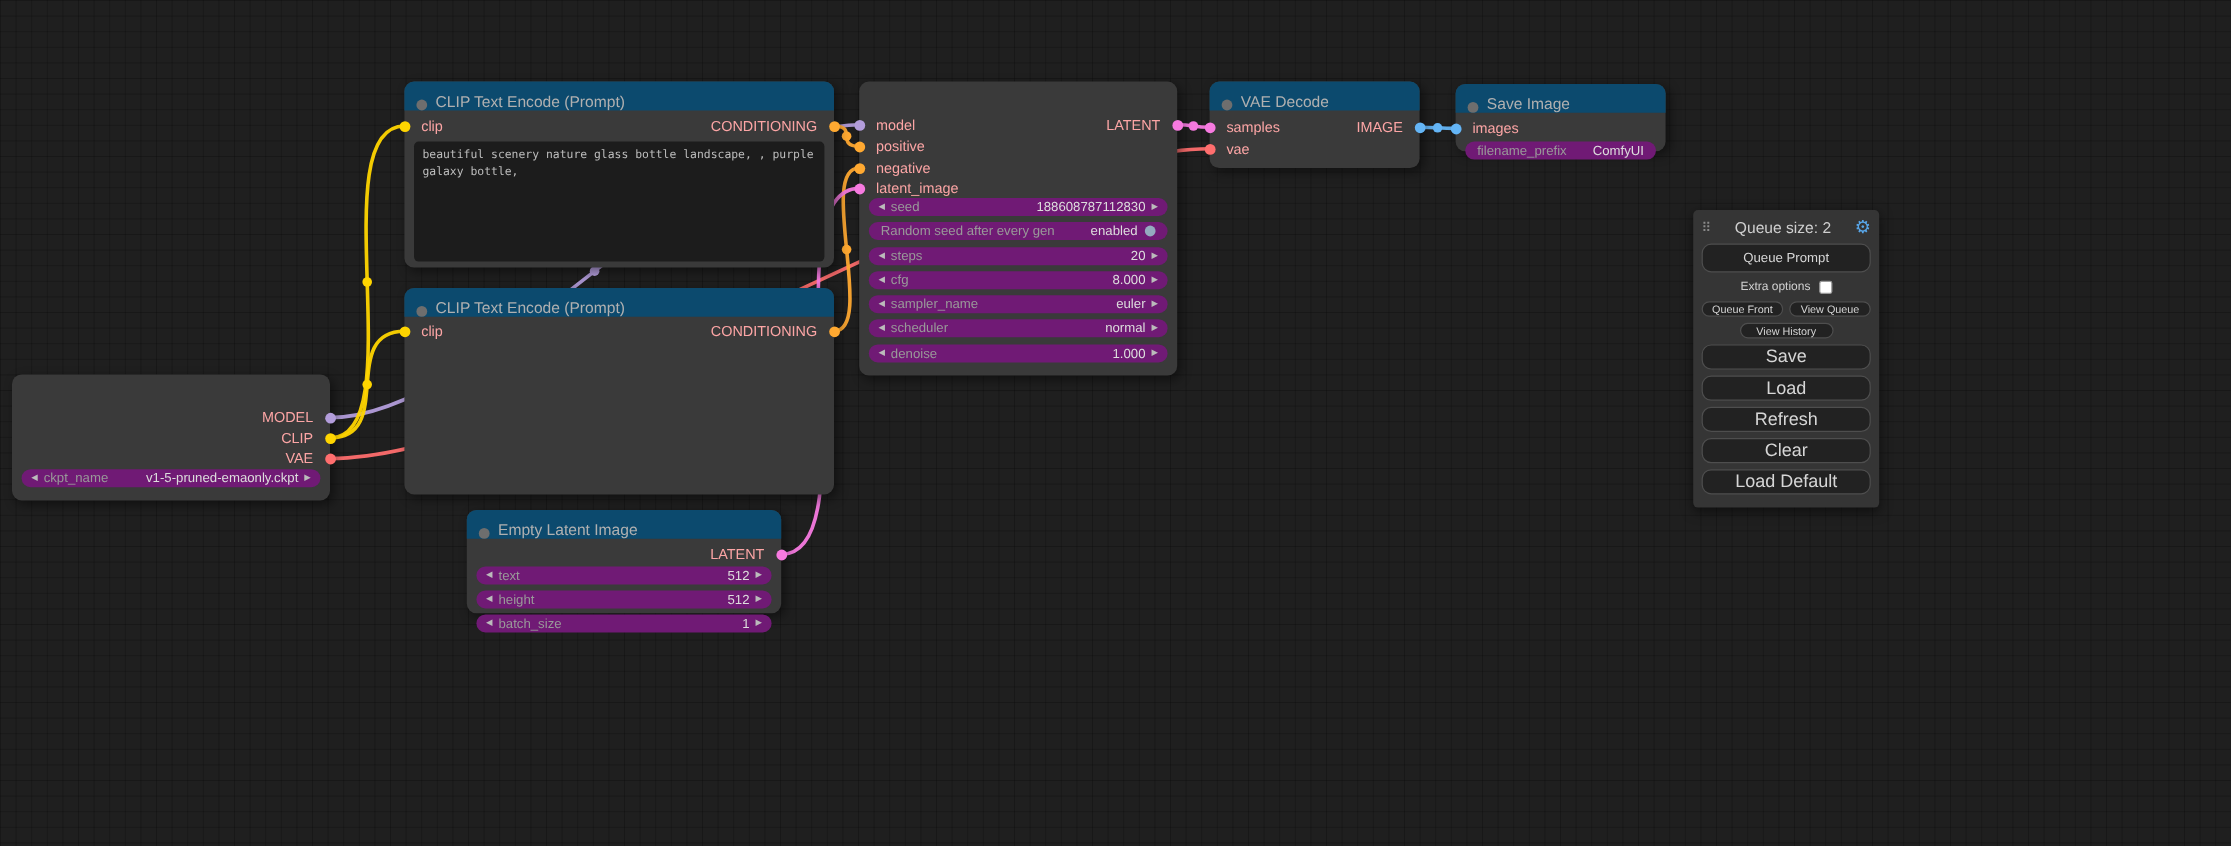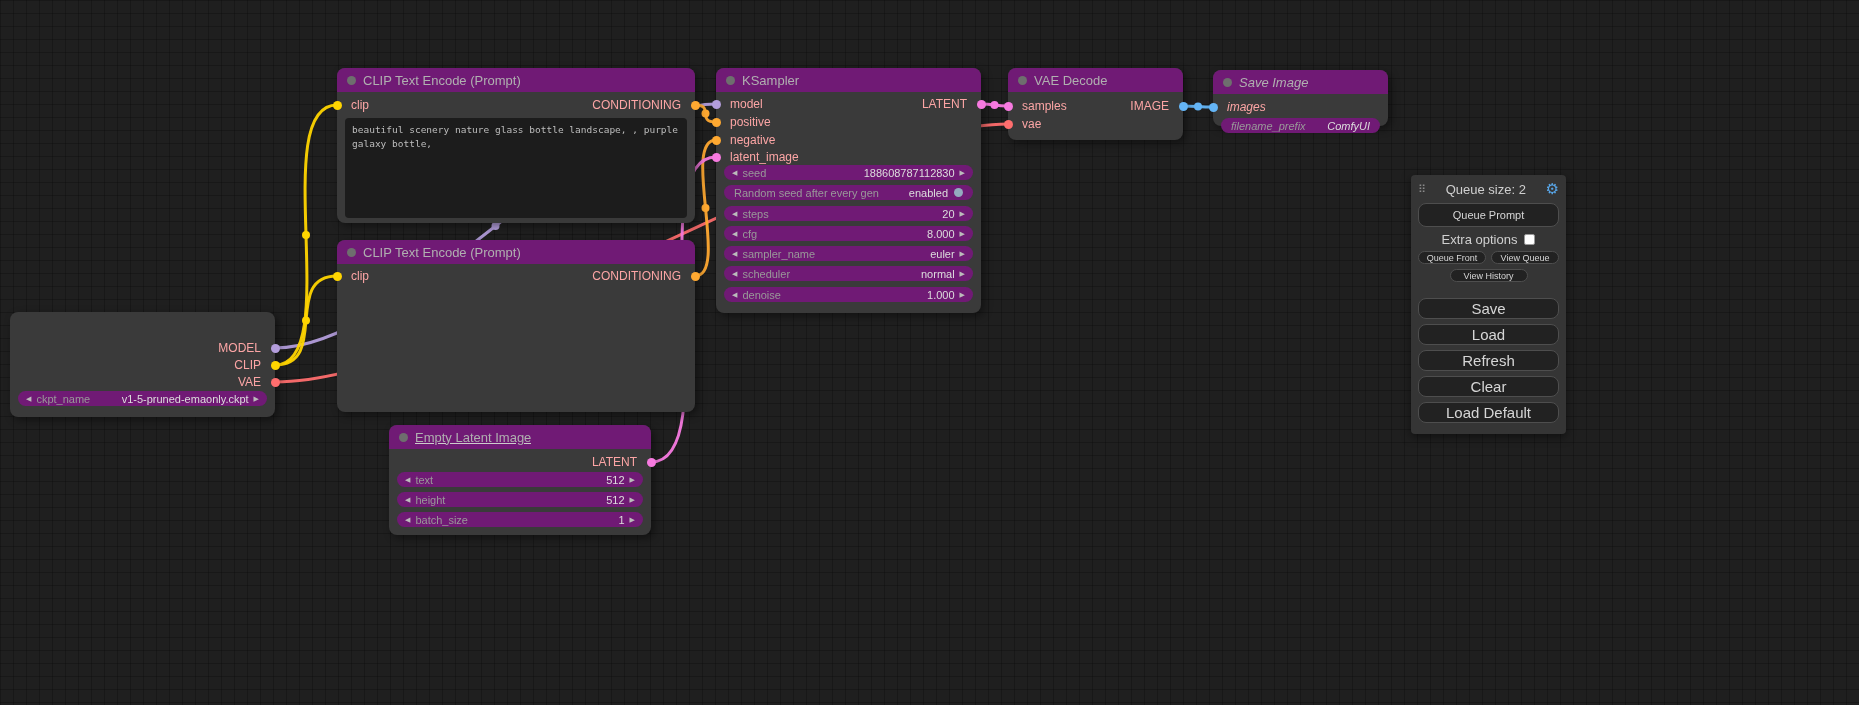--- a/index.html
+++ b/index.html
@@ -12,22 +12,22 @@
       linear-gradient(90deg, rgba(0,0,0,.22) 1px, transparent 1px);
     background-size:13px 13px;
     font-family:"Liberation Sans", sans-serif;
     color:#ccc;
   }
   #wires { position:absolute; left:0; top:0; z-index:1; }
   #wires path { fill:none; stroke-width:3; stroke-linecap:round; opacity:.95; }
 
   .node { position:absolute; z-index:2; background:#3a3a3a; border-radius:8px;
           box-shadow:3px 3px 9px rgba(0,0,0,.45); }
-  .ntitle { height:24px; background:#701a75; border-radius:8px 8px 0 0;
-            display:flex; align-items:center; padding:0 10px; gap:7px; }
+  .ntitle { height:24px; background:#0c4a6e; border-radius:8px 8px 0 0;
+            display:flex; align-items:flex-end; padding:0 10px; gap:7px; }
   .ndot { width:9px; height:9px; border-radius:50%; background:#6e6e6e; flex:0 0 auto; }
   .ntext { font-size:13px; color:#b0b0b0; white-space:nowrap; overflow:hidden; }
 
   .slot { position:absolute; height:16px; line-height:16px; font-size:12px; color:#fca5a5; }
   .slot.in  { left:0; padding-left:14px; }
   .slot.out { right:0; padding-right:14px; text-align:right; }
   .sdot { position:absolute; width:9px; height:9px; border-radius:50%; top:3.5px; }
   .slot.in  .sdot { left:-4.5px; }
   .slot.out .sdot { right:-4.5px; }
 
@@ -49,27 +49,27 @@
   .menu-header { display:flex; align-items:center; height:18px; color:#cfcfcf; }
   .drag-dots { color:#8a8a8a; font-size:11px; }
   .queue-size { flex:1; text-align:center; font-size:13px; }
   .gear { color:var(--c-accent_gear,#58a6e8); font-size:15px; }
   .btn { background:#222; border:1px solid #4e4e4e; color:#d6d6d6; border-radius:8px;
          font-family:inherit; display:block; width:100%; }
   .btn-queue { height:24px; font-size:11px; }
   .btn-big { height:21px; font-size:15px; }
   .btn-small { height:13px; font-size:9px; border-radius:7px; padding:0 7px; line-height:10px; width:auto; }
   .extra-row { display:flex; align-items:center; justify-content:center; gap:7px;
-               font-size:13px; color:#d0d0d0; height:14px; }
+               font-size:10px; color:#d0d0d0; height:14px; }
   .checkbox { width:11px; height:11px; background:#fff; border:1px solid #999; border-radius:2px; }
   .small-row { display:flex; gap:5px; }
   .small-row .btn-small { flex:1; }
   .small-row.center { justify-content:center; }
   .small-row.center .btn-small { flex:0 0 auto; width:78px; }
-  .group-gap { margin-top:11px; }
+  .group-gap { margin-top:0; }
 </style>
 </head>
 <body>
 
 <svg id="wires" width="1859" height="705">
   <path d="M 275 348 C 405 348, 586 104, 716 104" style="stroke:var(--c-model)"></path>
   <circle cx="495.5" cy="226" r="4" style="fill:var(--c-model)"></circle>
 
   <path d="M 275 365 C 345 365, 267 105, 337 105" style="stroke:var(--c-clip)"></path>
   <circle cx="306" cy="235" r="4" style="fill:var(--c-clip)"></circle>
@@ -140,21 +140,21 @@
   <div class="slot in" style="top:28px">
     <span class="sdot" style="background:var(--c-clip)"></span>
     <span>clip</span>
   </div>
   <div class="slot out" style="top:28px">
     <span>CONDITIONING</span>
     <span class="sdot" style="background:var(--c-conditioning)"></span>
   </div>
 </div>
 
-<div class="node" style="left:389px; top:425px; width:262px; height:110px;text-decoration:underline;">
+<div class="node" style="left:389px; top:425px; width:262px; height:86px;">
   <div class="ntitle">
     <span class="ndot"></span>
     <span class="ntext">Empty Latent Image</span>
   </div>
   <div class="slot out" style="top:29px">
     <span>LATENT</span>
     <span class="sdot" style="background:var(--c-latent)"></span>
   </div>
   <div class="widget" style="top:47px">
     <span class="warrow">◀</span>
@@ -170,24 +170,20 @@
   </div>
   <div class="widget" style="top:87px">
     <span class="warrow">◀</span>
     <span class="wlabel">batch_size</span>
     <span class="wvalue">1</span>
     <span class="warrow">▶</span>
   </div>
 </div>
 
 <div class="node" style="left:716px; top:68px; width:265px; height:245px;">
-  <div class="ntitle">
-    <span class="ndot"></span>
-    <span class="ntext">KSampler</span>
-  </div>
   <div class="slot in" style="top:28px">
     <span class="sdot" style="background:var(--c-model)"></span>
     <span>model</span>
   </div>
   <div class="slot in" style="top:46px">
     <span class="sdot" style="background:var(--c-conditioning)"></span>
     <span>positive</span>
   </div>
   <div class="slot in" style="top:64px">
     <span class="sdot" style="background:var(--c-conditioning)"></span>
@@ -257,21 +253,21 @@
   <div class="slot in" style="top:48px">
     <span class="sdot" style="background:var(--c-vae)"></span>
     <span>vae</span>
   </div>
   <div class="slot out" style="top:30px">
     <span>IMAGE</span>
     <span class="sdot" style="background:var(--c-image)"></span>
   </div>
 </div>
 
-<div class="node" style="left:1213px; top:70px; width:175px; height:56px;font-style:italic;">
+<div class="node" style="left:1213px; top:70px; width:175px; height:56px;">
   <div class="ntitle">
     <span class="ndot"></span>
     <span class="ntext">Save Image</span>
   </div>
   <div class="slot in" style="top:29px">
     <span class="sdot" style="background:var(--c-image)"></span>
     <span>images</span>
   </div>
   <div class="widget noarrow" style="top:48px">
     <span class="wlabel">filename_prefix</span>

